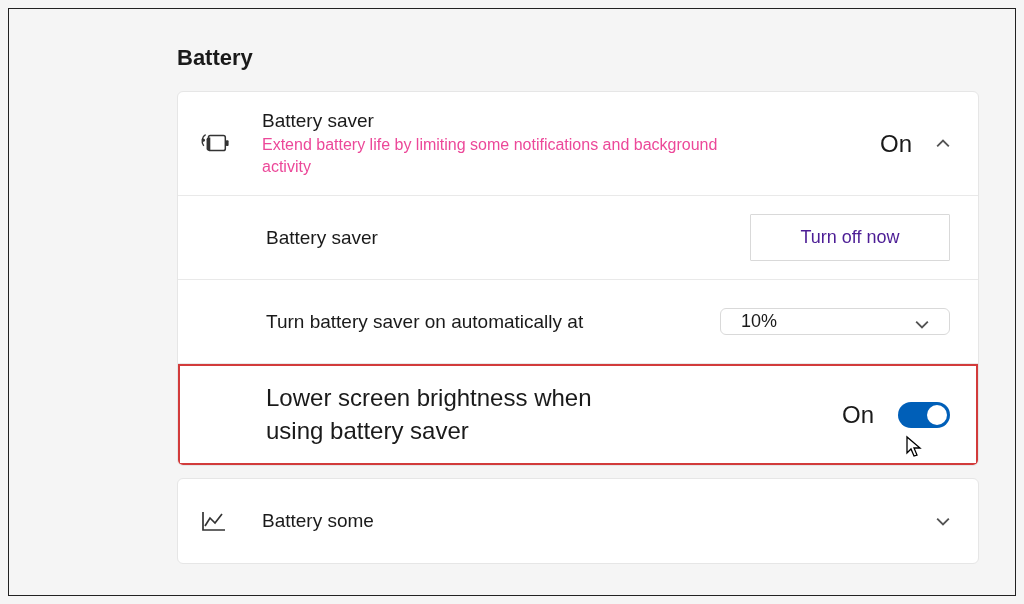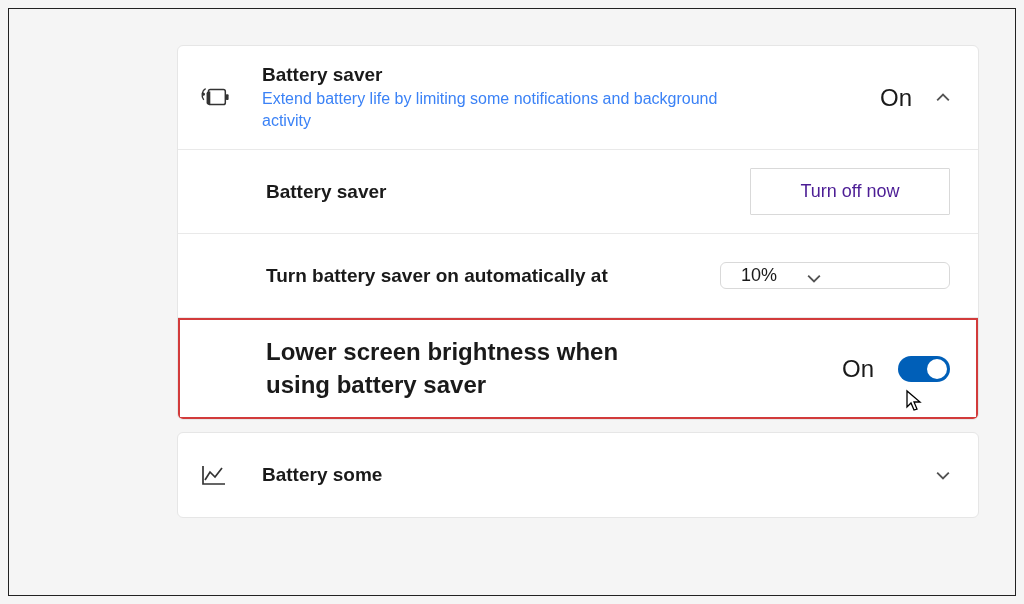--- a/index.html
+++ b/index.html
@@ -43,22 +43,22 @@
     .row .icon-slot {
       width: 44px;
       display:flex;
       align-items:center;
       justify-content:flex-start;
       flex: 0 0 44px;
       margin-right: 18px;
     }
     .row .text-slot { flex: 1; }
     .row .ctrl-slot { display:flex; align-items:center; gap: 24px; }
-    .row-title { font-size: 19px; color:#1a1a1a; font-weight: 700;}
-    .row-desc { font-size: 16px; color:#3b82f6; margin-top: 2px; line-height:1.35; max-width: 460px;}
+    .row-title { font-size: 19px; color:#1a1a1a; font-weight: 400;}
+    .row-desc { font-size: 16px; color:#ec4899; margin-top: 2px; line-height:1.35; max-width: 460px;}
     .status-text { font-size: 24px; color:#1a1a1a;}
     .chevron {
       width: 14px; height: 14px;
       display:inline-block;
     }
     .chevron svg { width:100%; height:100%; stroke:#555; stroke-width:1.6; fill:none;}
     .btn {
       background: #fff;
       border: 1px solid #d9d9d9;
       border-radius: 1px;
@@ -73,21 +73,21 @@
       background: #fff;
       border: 1px solid #d9d9d9;
       border-radius: 6px;
       padding: 2px 20px;
       font-size: 18px;
       color:#1a1a1a;
       cursor: pointer;
       min-width: 230px;
       display:flex;
       align-items:center;
-      justify-content:flex-start;
+      justify-content:space-between;
       gap: 30px;
     }
     .toggle {
       width: 52px; height: 26px;
       background: #005fb8;
       border-radius: 13px;
       position: relative;
       cursor:pointer;
     }
     .toggle .knob {
@@ -110,20 +110,21 @@
       pointer-events:none;
     }
     .cursor svg { width:100%; height:100%; }
     .spacer { height: 12px; }
   </style>
 </head>
 <body>
 
 <div class="frame">
 
+  <h2 class="section-title">Battery</h2>
 
   <div class="card-group">
 
     <div class="row">
       <div class="icon-slot">
         <svg viewBox="0 0 32 24" width="30" height="24">
           <path d="M11 3 h14 a2 2 0 0 1 2 2 v12 a2 2 0 0 1 -2 2 h-14 a2 2 0 0 1 -2 -2 v-12 a2 2 0 0 1 2 -2 z" fill="none" stroke="#333" stroke-width="1.6"></path>
           <rect x="27.5" y="8" width="3" height="6" rx="1" fill="#333"></rect>
           <path d="M11 5 v14 h-2 a2 2 0 0 1 -2 -2 v-10 a2 2 0 0 1 2 -2 z" fill="#333"></path>
           <path d="M6 2 C 2 4, 1 10, 4 14" fill="none" stroke="#333" stroke-width="1.5"></path>

